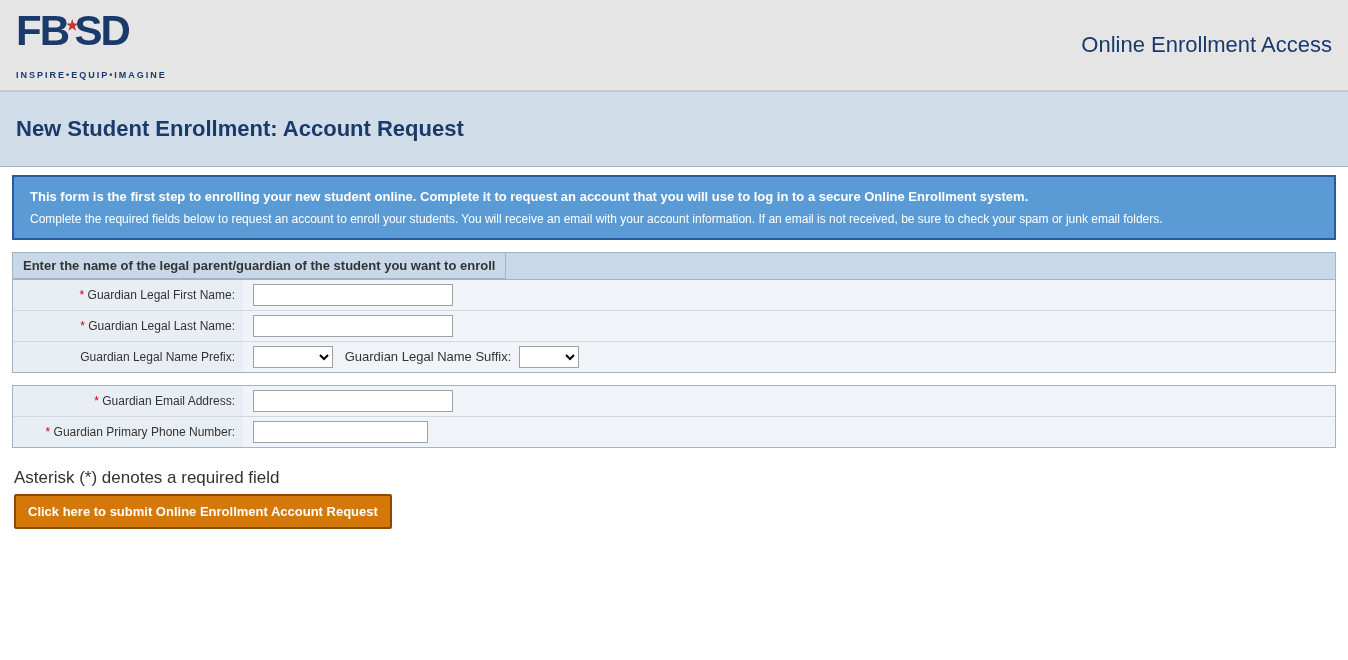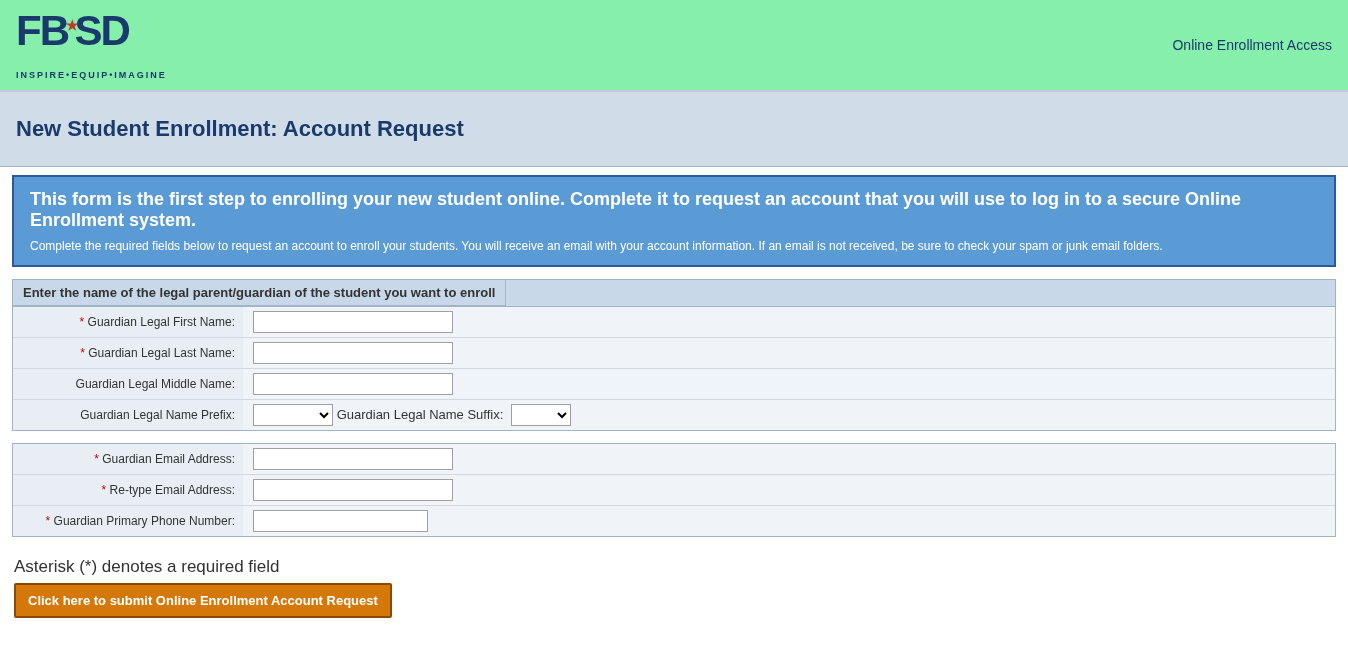--- a/index.html
+++ b/index.html
@@ -10,21 +10,21 @@
       color: #333;
     }
 
     
     .header {
       display: flex;
       justify-content: space-between;
       align-items: center;
       padding: 10px 16px;
       border-bottom: 2px solid #c0c8d8;
-      background: #86efac;
+      background: #e5e5e5;
     }
 
     .logo-container {
       display: flex;
       flex-direction: column;
       align-items: flex-start;
     }
 
     .logo-text {
       font-size: 42px;
@@ -53,21 +53,21 @@
 
     .logo-tagline {
       font-size: 9px;
       letter-spacing: 2px;
       color: #1a3a6b;
       margin-top: 18px;
       font-weight: bold;
     }
 
     .header-title {
-      font-size: 14px;
+      font-size: 22px;
       color: #1a3a6b;
       font-weight: normal;
     }
 
     
     .page-title-bar {
       background: #d0dce8;
       padding: 24px 16px;
       border-bottom: 1px solid #a0b4c8;
     }
@@ -80,21 +80,21 @@
 
     
     .info-box {
       margin: 8px 12px;
       background: #5b9bd5;
       border: 2px solid #2a5a9b;
       padding: 12px 16px;
     }
 
     .info-box-heading {
-      font-size: 18px;
+      font-size: 13px;
       font-weight: bold;
       color: #fff;
       margin-bottom: 8px;
     }
 
     .info-box-detail {
       font-size: 12px;
       color: #fff;
     }
 
@@ -236,37 +236,31 @@
       <td class="input-cell">
         <input type="text" style="">
       </td>
     </tr>
     <tr class="odd-row">
       <td class="label-cell"><span class="required-star">*</span> Guardian Legal Last Name:</td>
       <td class="input-cell">
         <input type="text" style="">
       </td>
     </tr>
-    <tr class="even-row">
-      <td class="label-cell">Guardian Legal Middle Name:</td>
-      <td class="input-cell">
-        <input type="text" style="">
-      </td>
-    </tr>
     <tr class="odd-row">
       <td class="label-cell">Guardian Legal Name Prefix:</td>
       <td class="input-cell">
         <select style="width:80px;">
           <option value=""></option>
           <option value="Mr.">Mr.</option>
           <option value="Mrs.">Mrs.</option>
           <option value="Ms.">Ms.</option>
           <option value="Dr.">Dr.</option>
         </select>
-        <span style=""> Guardian Legal Name Suffix:</span>
+        <span style="margin-left:8px;"> Guardian Legal Name Suffix:</span>
         <select style="width:60px; margin-left:4px;">
           <option value=""></option>
           <option value="Jr.">Jr.</option>
           <option value="Sr.">Sr.</option>
           <option value="II">II</option>
           <option value="III">III</option>
         </select>
       </td>
     </tr>
   </tbody>
@@ -275,26 +269,20 @@
 
 <div class="section-container">
   <table class="form-table">
     <tbody>
         <tr class="even-row">
       <td class="label-cell"><span class="required-star">*</span> Guardian Email Address:</td>
       <td class="input-cell">
         <input type="text" style="">
       </td>
     </tr>
-    <tr class="odd-row">
-      <td class="label-cell"><span class="required-star">*</span> Re-type Email Address:</td>
-      <td class="input-cell">
-        <input type="text" style="">
-      </td>
-    </tr>
     <tr class="even-row">
       <td class="label-cell"><span class="required-star">*</span> Guardian Primary Phone Number:</td>
       <td class="input-cell">
         <input type="text" style="width: 175px;">
       </td>
     </tr>
   </tbody>
     </table>
 </div>
 

